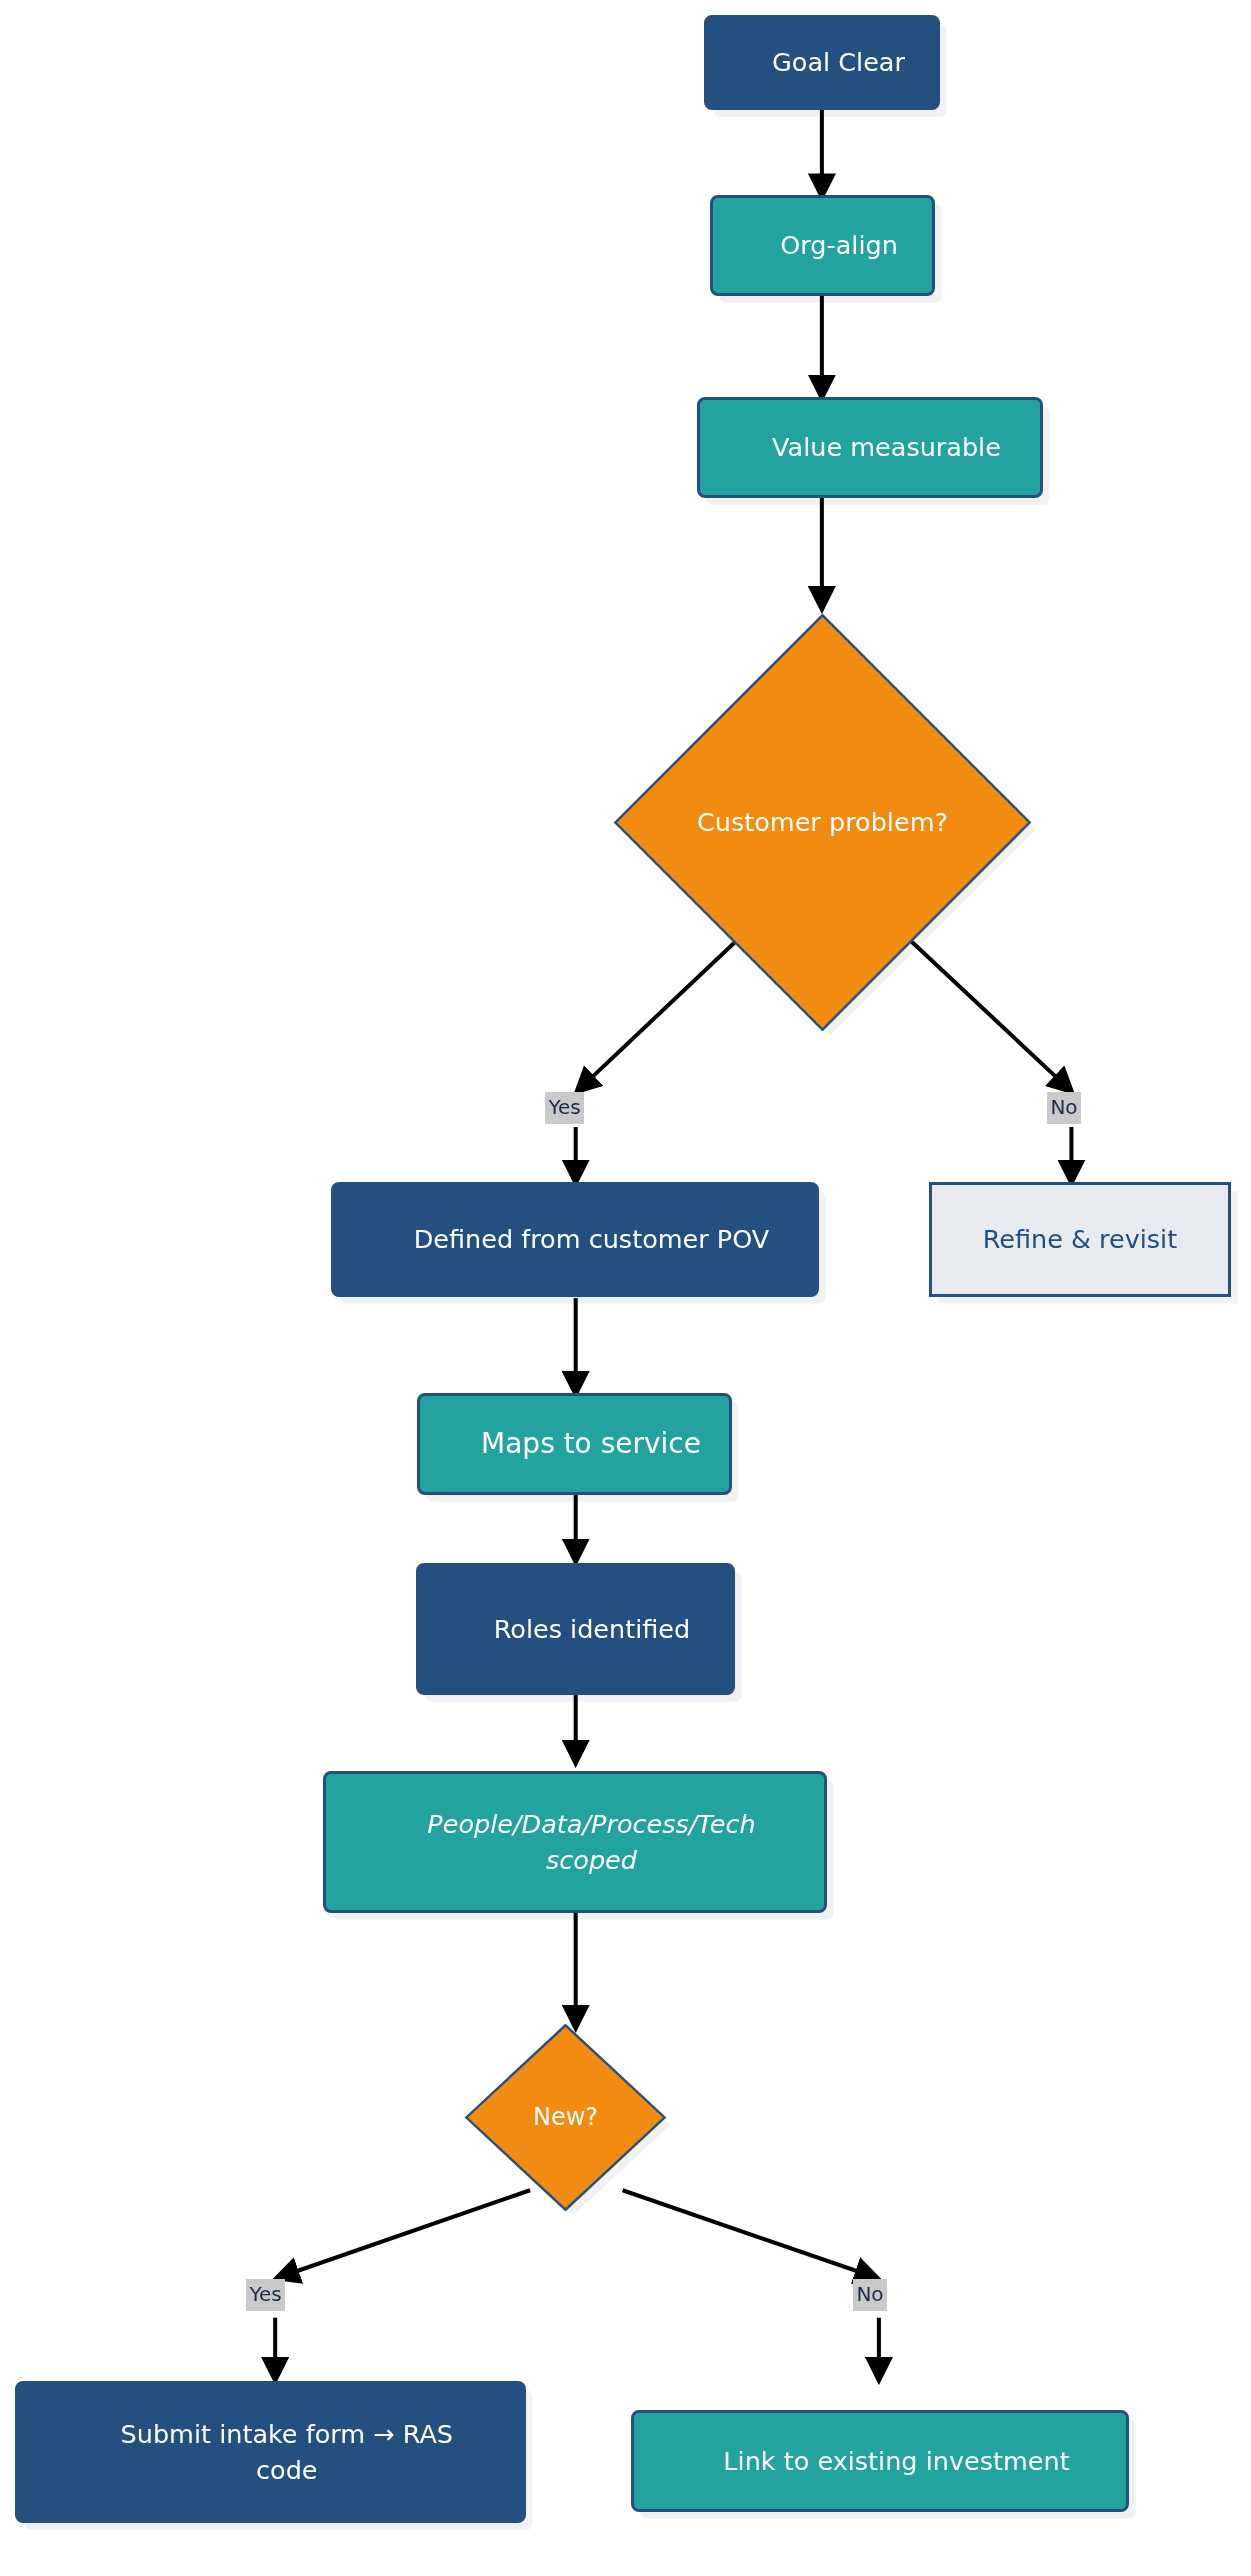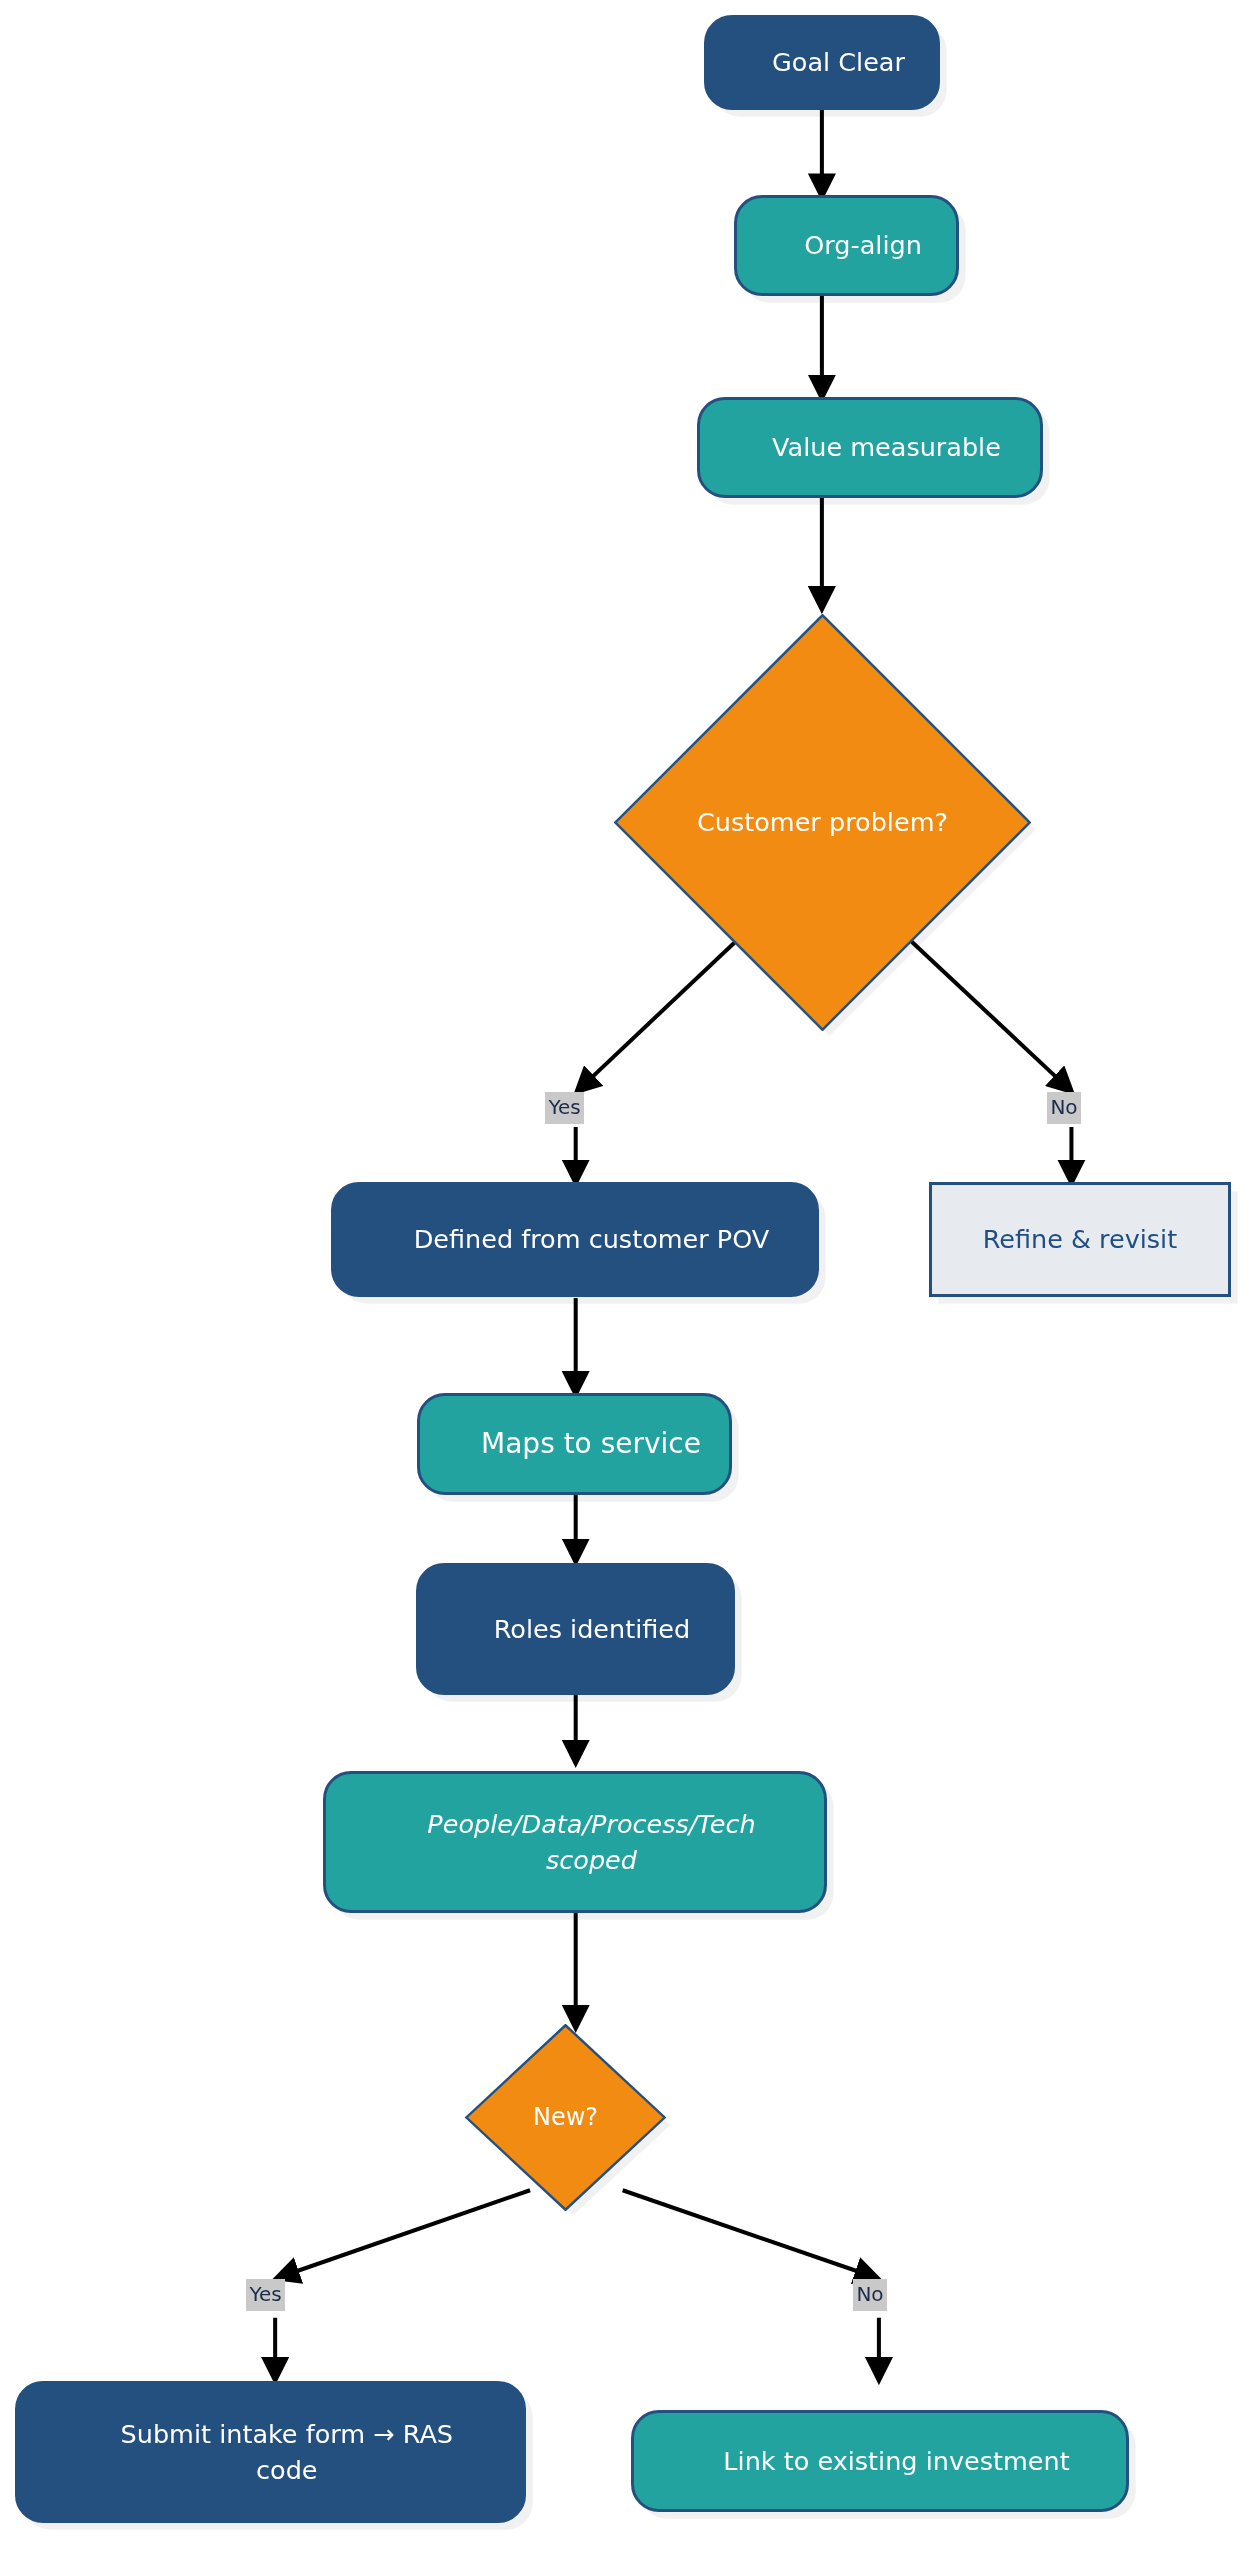--- a/index.html
+++ b/index.html
@@ -37,21 +37,21 @@
     z-index: 3;
   }
   .node .lbl {
     display: block;
     padding: 0 12px;
     white-space: pre-line;
   }
 
   
   .n-round {
-    border-radius: 28px;
+    border-radius: 8px;
     box-shadow: 8px 8px 0 -1.3px rgba(0,0,0,0.055);
     padding-left: 33px;
   }
   .n-dark {
     background: #24507f;
     color: #ffffff;
     border: 2.7px solid #24507f;
   }
   .n-teal {
     background: #23a3a0;
@@ -137,21 +137,21 @@
       <path d="M 410 3455 L 410 3545"></path>
       <path d="M 928 3265 L 1305 3395"></path>
       <path d="M 1310 3455 L 1310 3545"></path>
     </g>
   </svg>
 
   <div class="node n-round n-dark" style="left:704px; top:14.8px; width:236px; height:95px; font-size:25.5px;">
     <span class="lbl">Goal Clear</span>
   </div>
 
-  <div class="node n-round n-teal" style="left:710px; top:195px; width:225px; height:101px; font-size:25.5px;margin-left:24px;">
+  <div class="node n-round n-teal" style="left:710px; top:195px; width:225px; height:101px; font-size:25.5px;">
     <span class="lbl">Org-align</span>
   </div>
 
   <div class="node n-round n-teal" style="left:649px; top:397px; width:346px; height:101px; font-size:25.5px;margin-left:48px;">
     <span class="lbl">Value measurable</span>
   </div>
 
   <div class="node n-diamond" style="left:617px; top:617px; width:411px; height:411px; font-size:25.5px;">
     <span class="dshadow"></span>
     <span class="dborder"></span>

